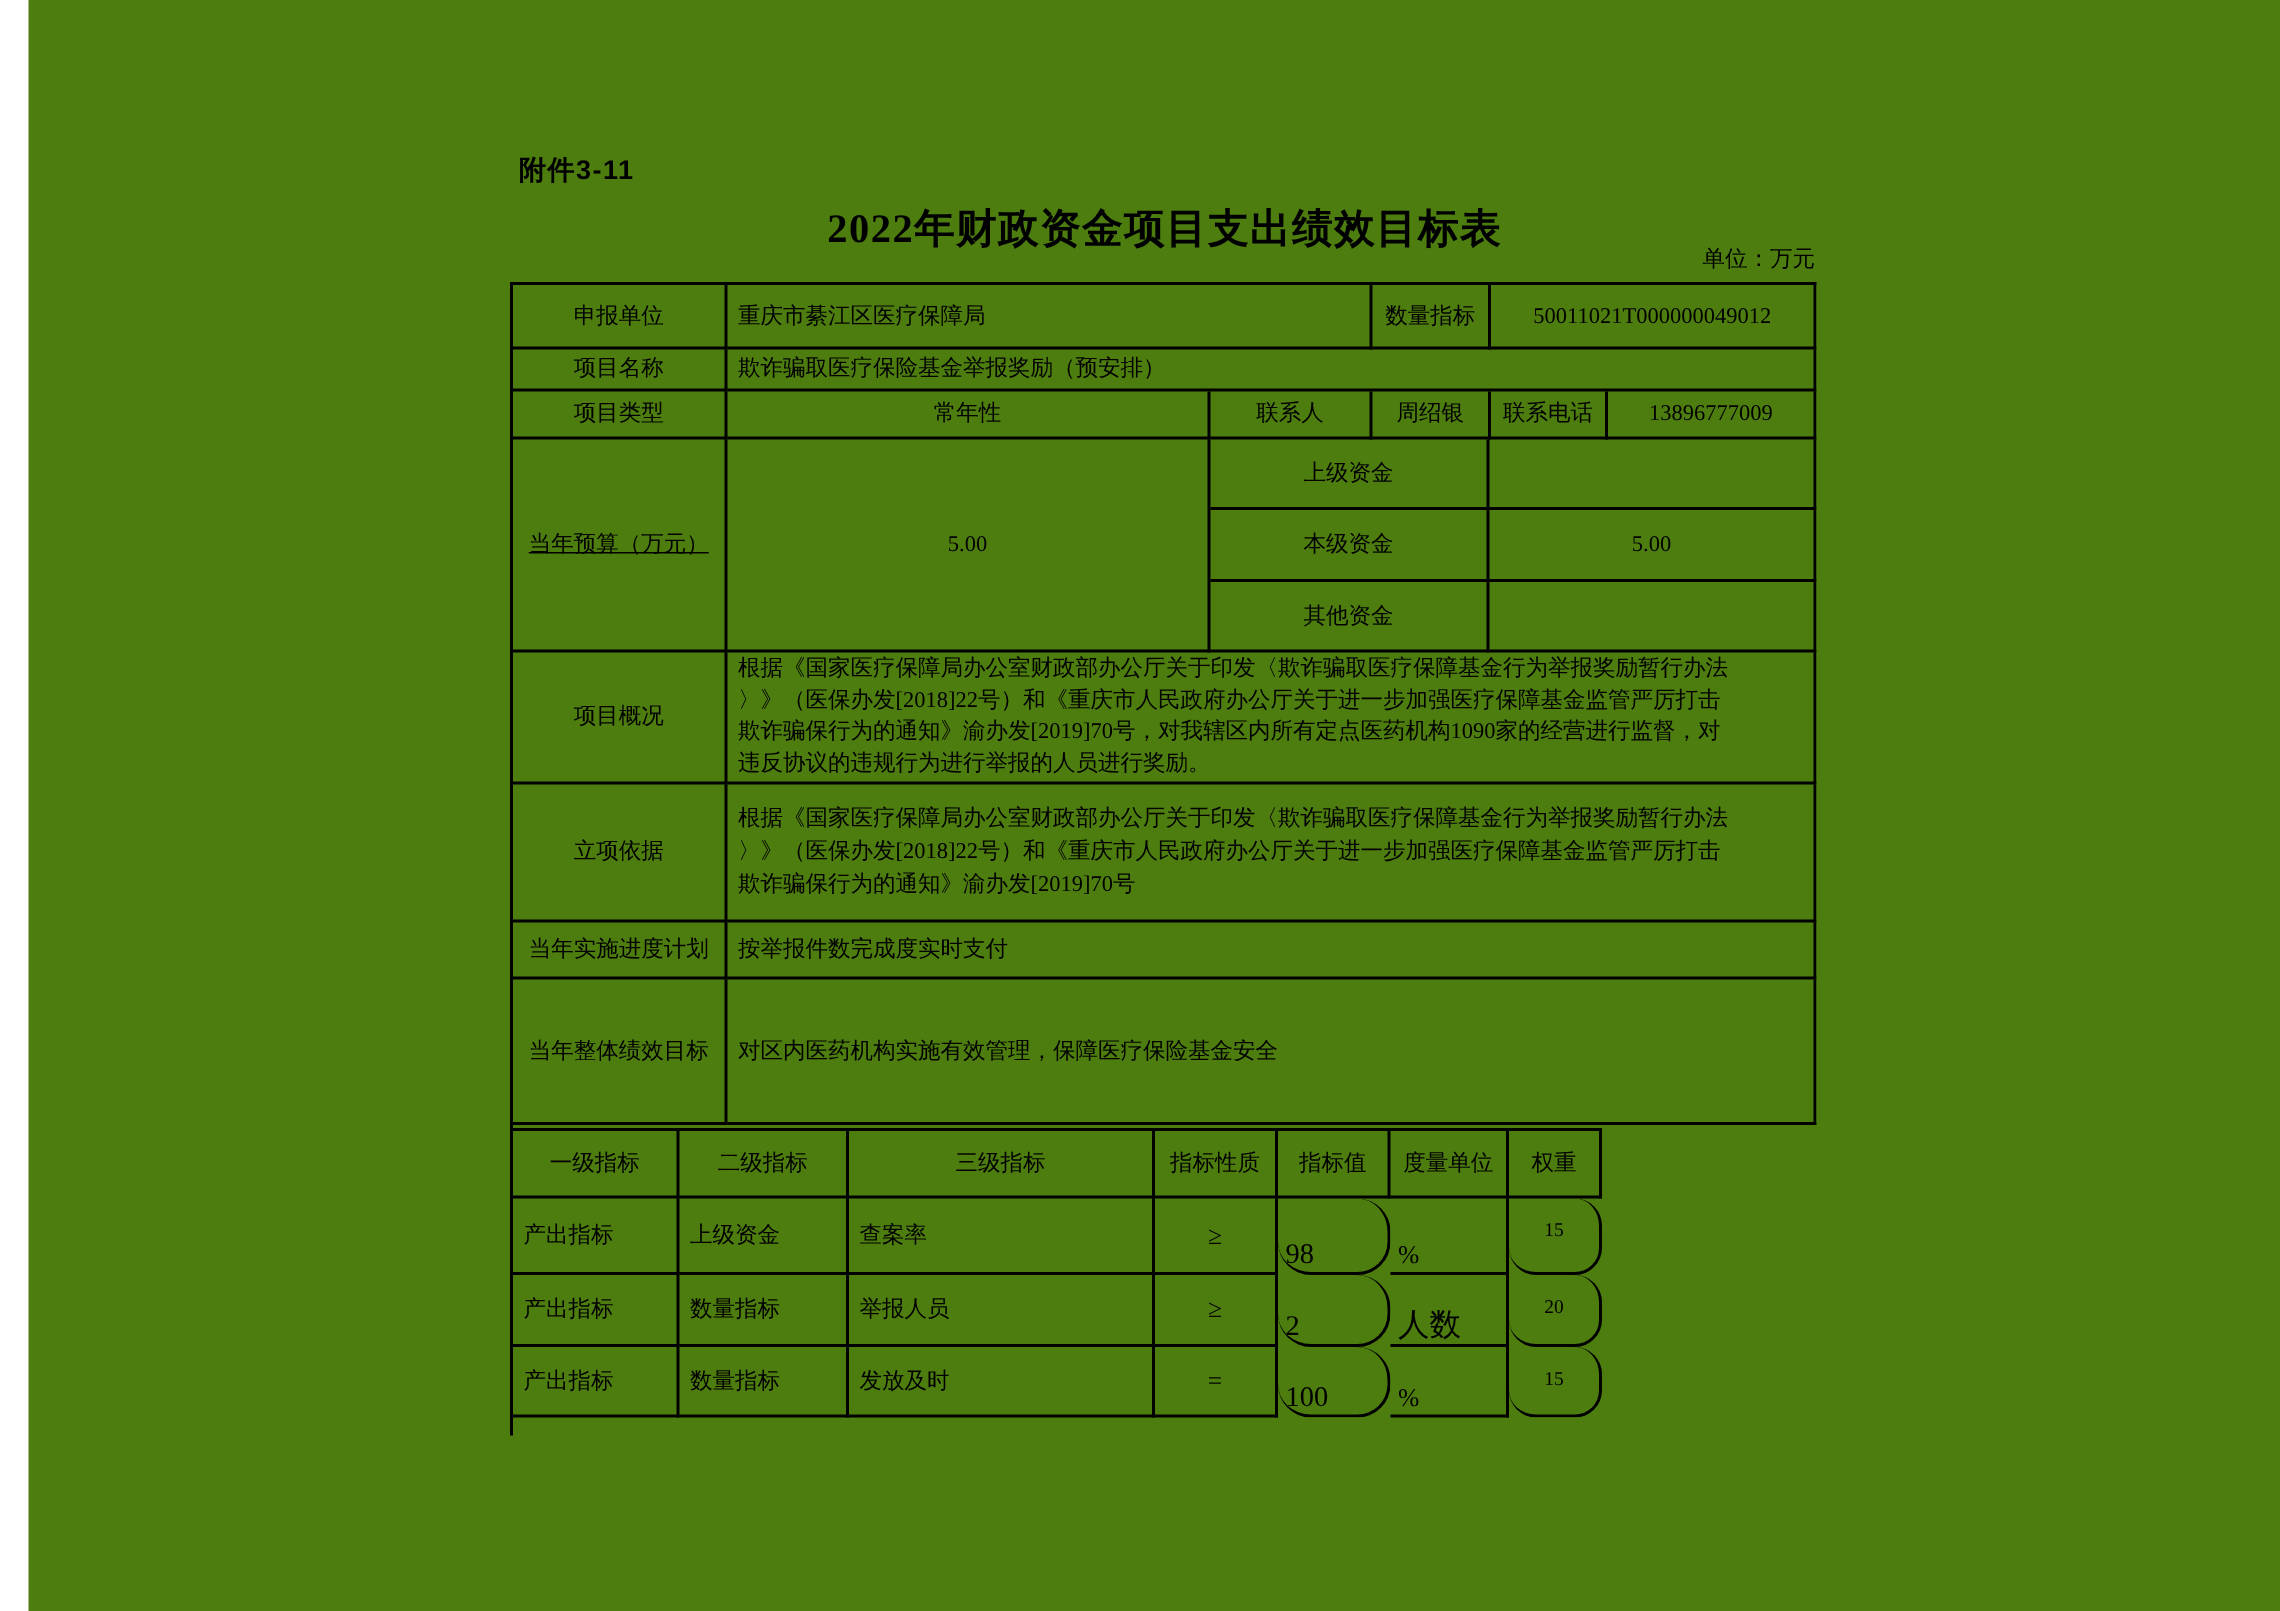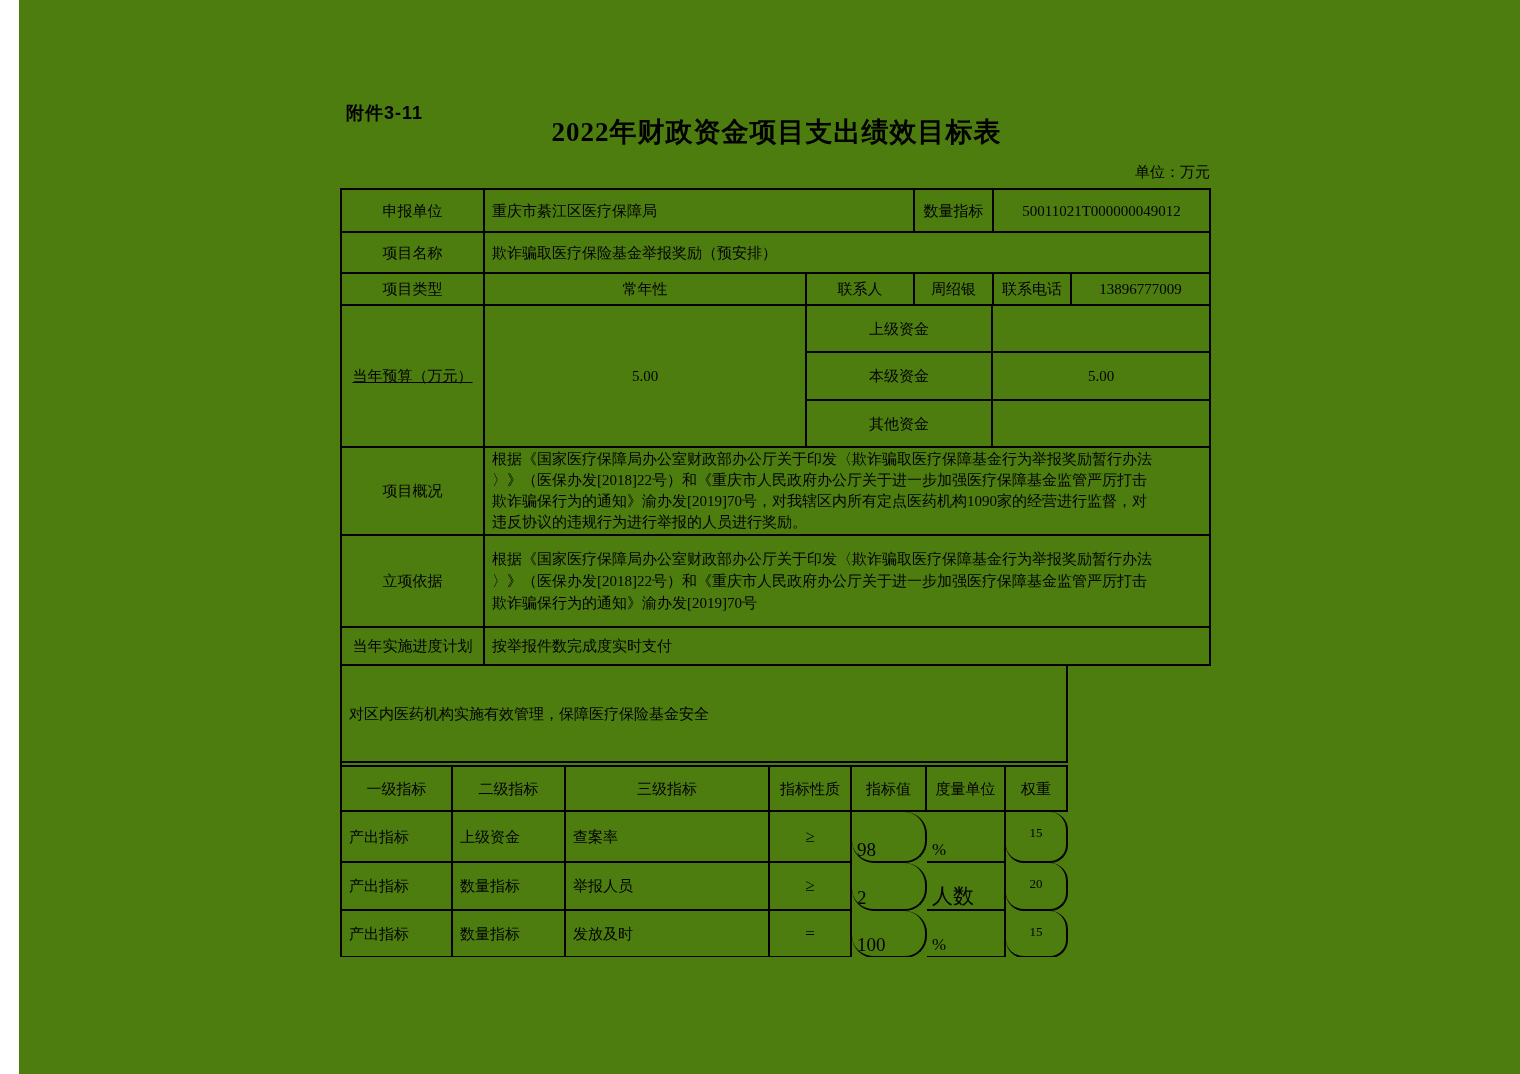--- a/index.html
+++ b/index.html
@@ -7,21 +7,21 @@
     width:1520px;height:1074px;background:#ffffff;overflow:hidden;
     font-family:"Liberation Serif","DejaVu Serif",serif;color:#000;
   }
   .page{position:relative;width:1520px;height:1074px;background:#4d7c0f;margin-left:19px;}
   .attachment{
     position:absolute;left:327px;top:101px;
     font-family:"Liberation Sans","DejaVu Sans",sans-serif;
     font-weight:bold;font-size:18px;letter-spacing:1px;
   }
   .title{
-    position:absolute;left:322px;top:114px;width:871px;
+    position:absolute;left:322px;top:134px;width:871px;
     text-align:center;font-weight:bold;font-size:27px;letter-spacing:1px;
   }
   .unit-note{
     position:absolute;left:322px;top:163px;width:869px;
     text-align:right;font-size:15px;
   }
   .tbl{
     position:absolute;left:321px;top:188px;width:871px;height:769px;
     border-top:2px solid #000;border-left:2px solid #000;
     box-sizing:border-box;overflow:hidden;font-size:15px;
@@ -33,21 +33,21 @@
     overflow:hidden;line-height:20px;
   }
   .left{justify-content:flex-start;padding-left:7px;padding-right:4px;}
   .pre{white-space:pre-line;text-align:left;}
   .nb{border-bottom:none;}
   
   .w143{width:143px;}.w430{width:430px;}.w79{width:79px;}.w217{width:217px;}
   .w726{width:726px;}.w322{width:322px;}.w108{width:108px;}.w78{width:78px;}
   .w139{width:139px;}.w186{width:186px;}.w218{width:218px;}
   
-  .h43{height:43px;}.h35{height:41px;}.h32{height:32px;}
+  .h43{height:43px;}.h35{height:28px;}.h32{height:32px;}
   .h47{height:47px;}.h48{height:48px;}.h88{height:88px;}
   .h92{height:92px;}.h38{height:38px;}.h97{height:97px;}
   .budget-col{display:flex;flex-direction:column;}
   
   .last-section{height:200px;}
   .section-label-cell{position:relative;}
   .cut-label{
     position:absolute;top:189px;left:0;width:100%;
     text-align:center;font-size:15px;line-height:15px;
   }
@@ -138,20 +138,21 @@
 〉》（医保办发[2018]22号）和《重庆市人民政府办公厅关于进一步加强医疗保障基金监管严厉打击
 欺诈骗保行为的通知》渝办发[2019]70号</div>
     </div>
 
     <div class="row">
       <div class="c w143 h38">当年实施进度计划</div>
       <div class="c w726 h38 left">按举报件数完成度实时支付</div>
     </div>
 
     <div class="row">
+      <div class="c w143 h97">当年整体绩效目标</div>
       <div class="c w726 h97 left">对区内医药机构实施有效管理，保障医疗保险基金安全</div>
     </div>
 
     <div class="row last-section">
       <div class="subwrap">
         <div class="subtbl">
 
           <div class="row">
             <div class="c s111 sh45">一级指标</div>
             <div class="c s113 sh45">二级指标</div>

